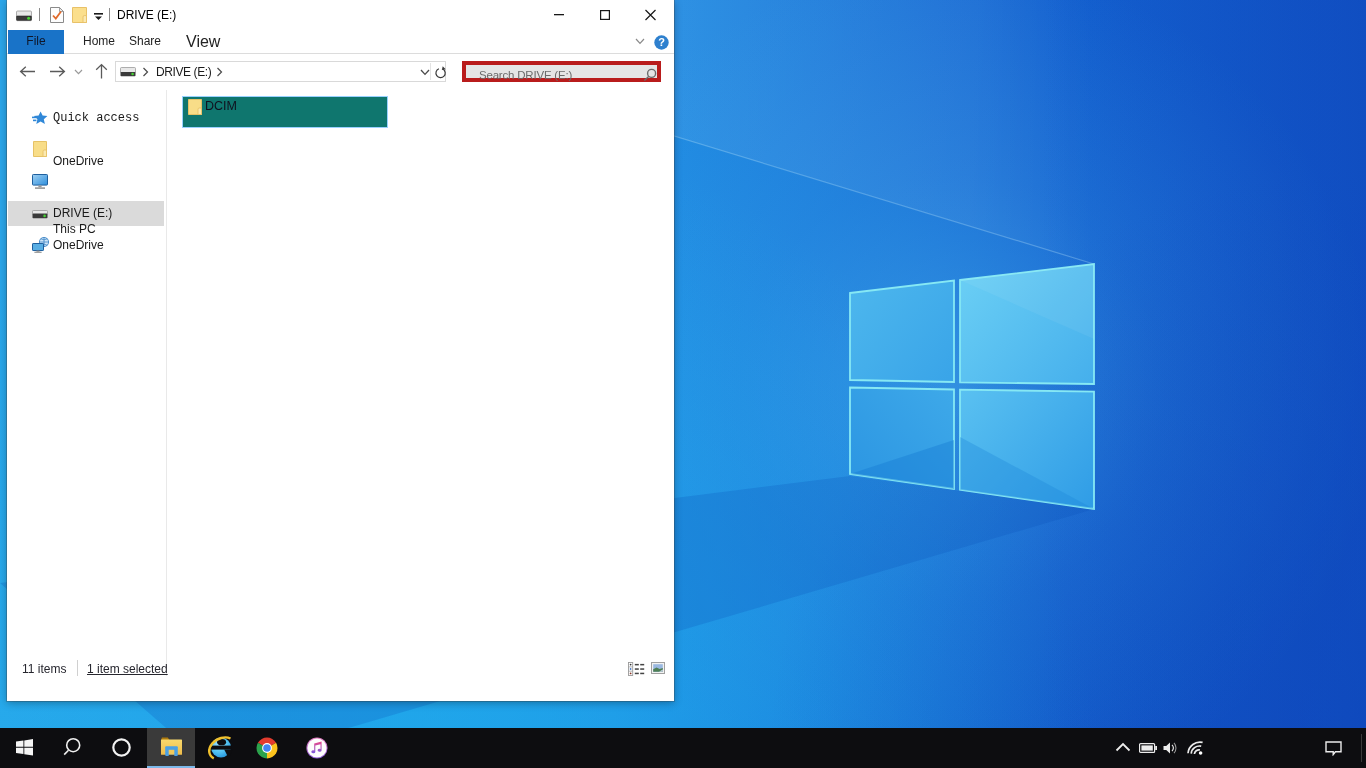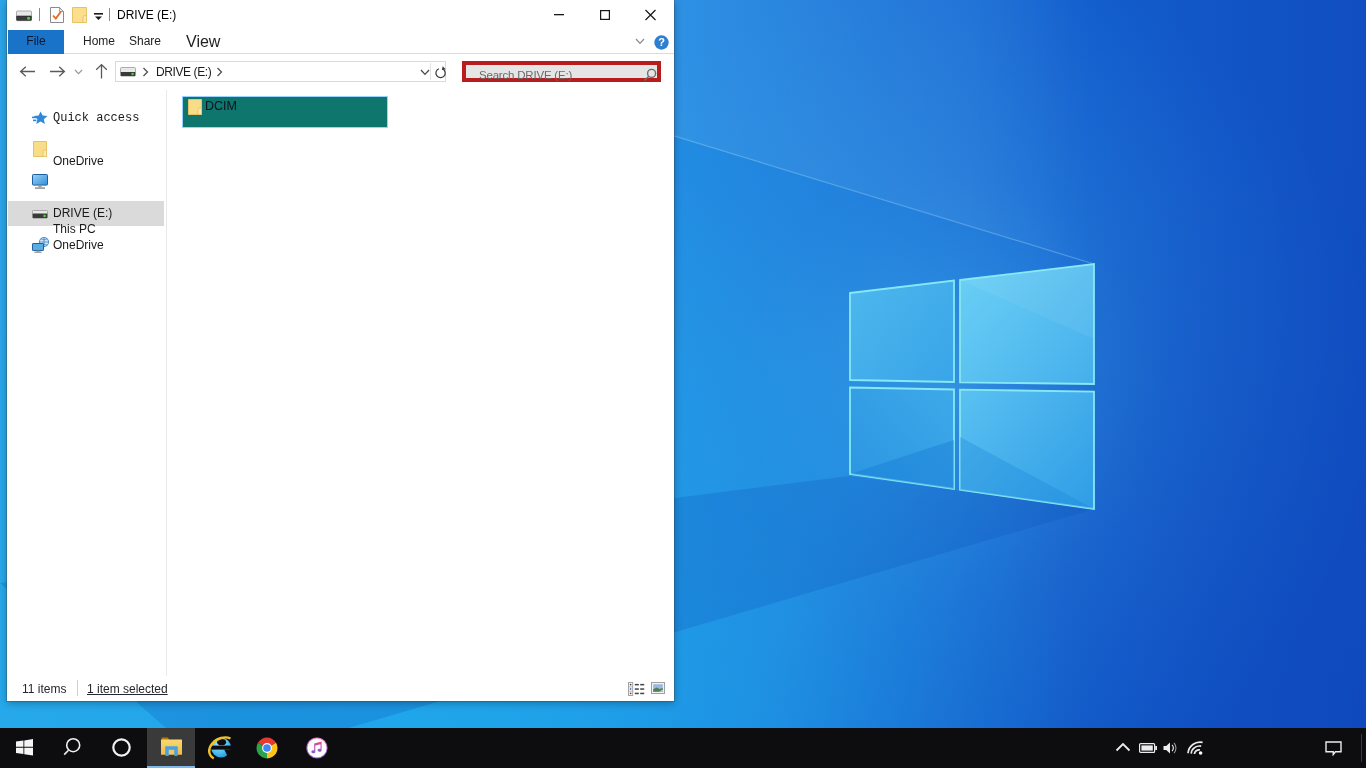--- a/index.html
+++ b/index.html
@@ -227,21 +227,21 @@
 
     <div class="abs" style="left:175px;top:6px;width:206px;height:32px;background:#0f766e;border:1px solid #99d1ff;">
       <svg class="abs" style="left:5px;top:1.5px;" width="14" height="16" viewBox="0 0 14 16">
         <path d="M0.5 0.5 H13.5 V15.5 H0.5 Z" fill="#f8dd88" stroke="#e6c266" stroke-width="1"></path>
         <path d="M10 15.5 V10.4 Q10 9 11.2 9 L13.5 9 V15.5 Z" fill="#fbe9b0" stroke="#e6c266" stroke-width="0.9"></path>
       </svg>
       <div class="abs" style="left:22px;top:2px;font-size:12.5px;color:#10101e;">DCIM</div>
     </div>
   </div>
 
-  <div class="abs" id="status" style="left:0;top:676px;width:100%;height:25px;text-align:center;">
+  <div class="abs" id="status" style="left:0;top:656px;width:100%;height:25px;text-align:center;">
     <div class="abs" style="left:15px;top:6px;font-size:12px;color:#26262e;">11 items</div>
     <div class="abs" style="left:70px;top:4px;width:1px;height:16px;background:#d0d0d0;"></div>
     <div class="abs" style="left:80px;top:6px;font-size:12px;color:#26262e;text-decoration:underline;">1 item selected</div>
     <svg class="abs" style="left:621px;top:6px;" width="17" height="14" viewBox="0 0 17 14">
       <rect x="0.5" y="0.5" width="4.2" height="13" fill="#fff" stroke="#9a9a9a" stroke-width="0.9"></rect>
       <line x1="0.5" y1="4.9" x2="4.7" y2="4.9" stroke="#9a9a9a" stroke-width="0.7"></line>
       <line x1="0.5" y1="9.2" x2="4.7" y2="9.2" stroke="#9a9a9a" stroke-width="0.7"></line>
       <circle cx="2.6" cy="2.6" r="0.9" fill="#333"></circle>
       <circle cx="2.6" cy="7" r="0.9" fill="#4a78c2"></circle>
       <circle cx="2.6" cy="11.4" r="0.9" fill="#8a3a2a"></circle>

